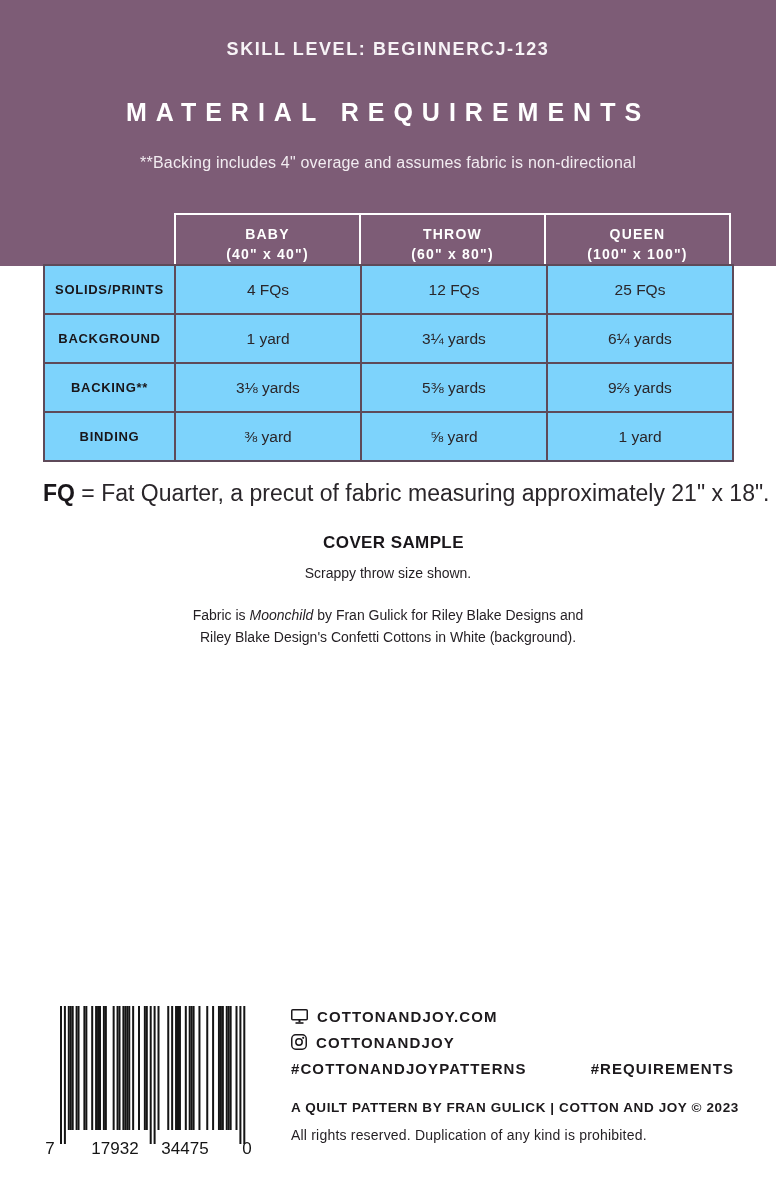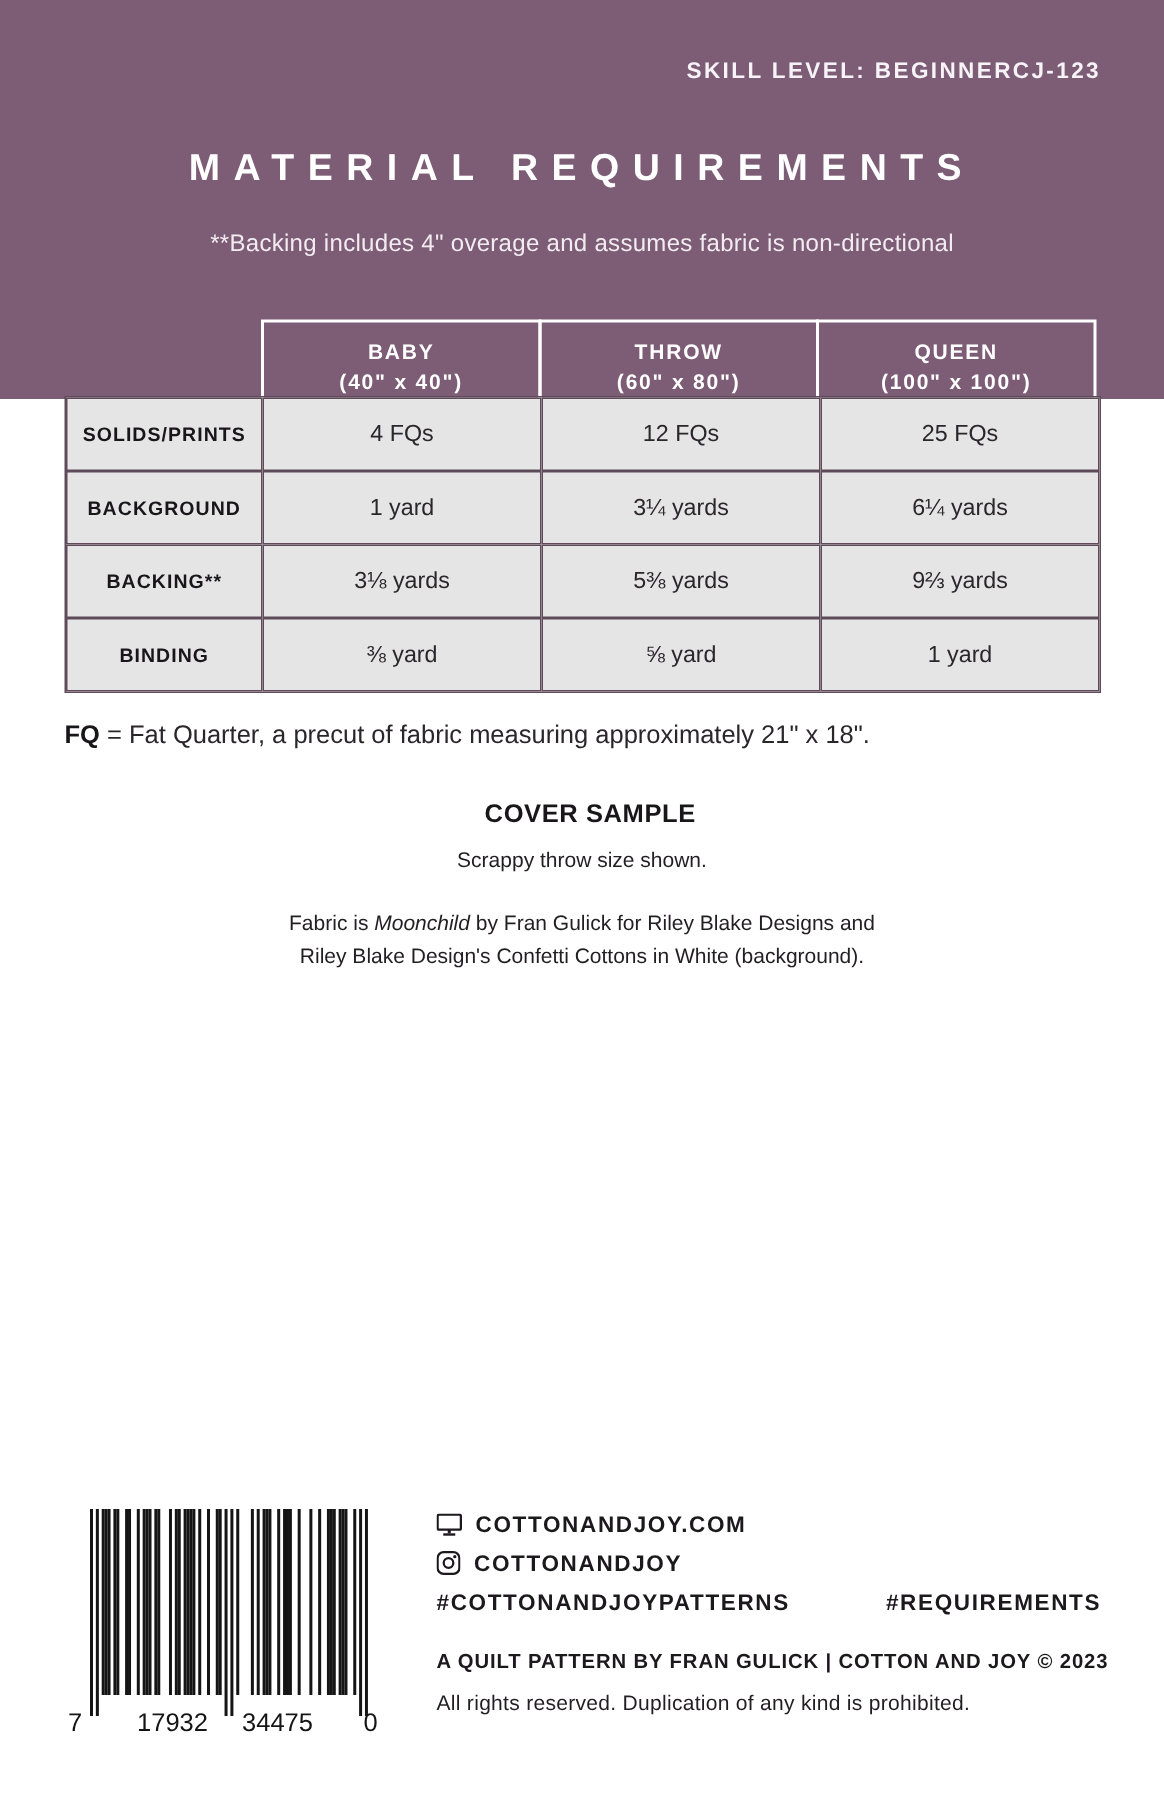--- a/index.html
+++ b/index.html
@@ -8,22 +8,22 @@
     width:776px; height:1200px; position:relative; overflow:hidden;
     font-family:"Liberation Sans","DejaVu Sans",sans-serif;
     color:#221e22;
   }
 
   
   .band { position:absolute; top:0; left:0; width:776px; height:266px; background:#7d5c76; }
 
   .topline {
     position:absolute; top:39px; left:42px; right:42px;
-    display:flex; justify-content:flex-end; align-items:center;
-    color:#f7f3f6; font-weight:bold; font-size:15px; letter-spacing:1.6px;
+    display:flex; justify-content:center; align-items:center;
+    color:#f7f3f6; font-weight:bold; font-size:18px; letter-spacing:1.6px;
   }
 
   .title {
     position:absolute; top:98px; left:0; right:0; text-align:center;
     color:#ffffff; font-size:25px; font-weight:600; letter-spacing:9px;
   }
 
   .subnote {
     position:absolute; top:154px; left:0; right:0; text-align:center;
     color:#f2ecf1; font-size:16px; font-weight:300; letter-spacing:0.2px;
@@ -41,27 +41,27 @@
 
   
   .tbody {
     position:absolute; top:264px; left:43px;
     display:grid; grid-template-columns:131px 186px 186px 186px;
     border:1px solid #5e4a59;
   }
   .cell {
     border:1px solid #5e4a59; height:49px;
     display:flex; align-items:center; justify-content:center;
-    background:#e5e5e5;
+    background:#7dd3fc;
   }
   .cell.label { font-weight:bold; font-size:13px; letter-spacing:0.7px; color:#19161a; }
   .cell.value { font-size:15.5px; color:#2a262a; }
 
   
-  .fqnote { position:absolute; top:480px; left:43px; font-size:17px; color:#2a262a; }
+  .fqnote { position:absolute; top:480px; left:43px; font-size:23px; color:#2a262a; }
   .fqnote b { color:#19161a; }
 
   .cover-heading {
     position:absolute; top:533px; left:0; right:0; text-align:center;
     font-weight:bold; font-size:17px; letter-spacing:0.4px; color:#19161a;padding-left:11px;
   }
   .cover-sub {
     position:absolute; top:565px; left:0; right:0; text-align:center;
     font-size:14px; font-weight:500; color:#221e22;
   }

